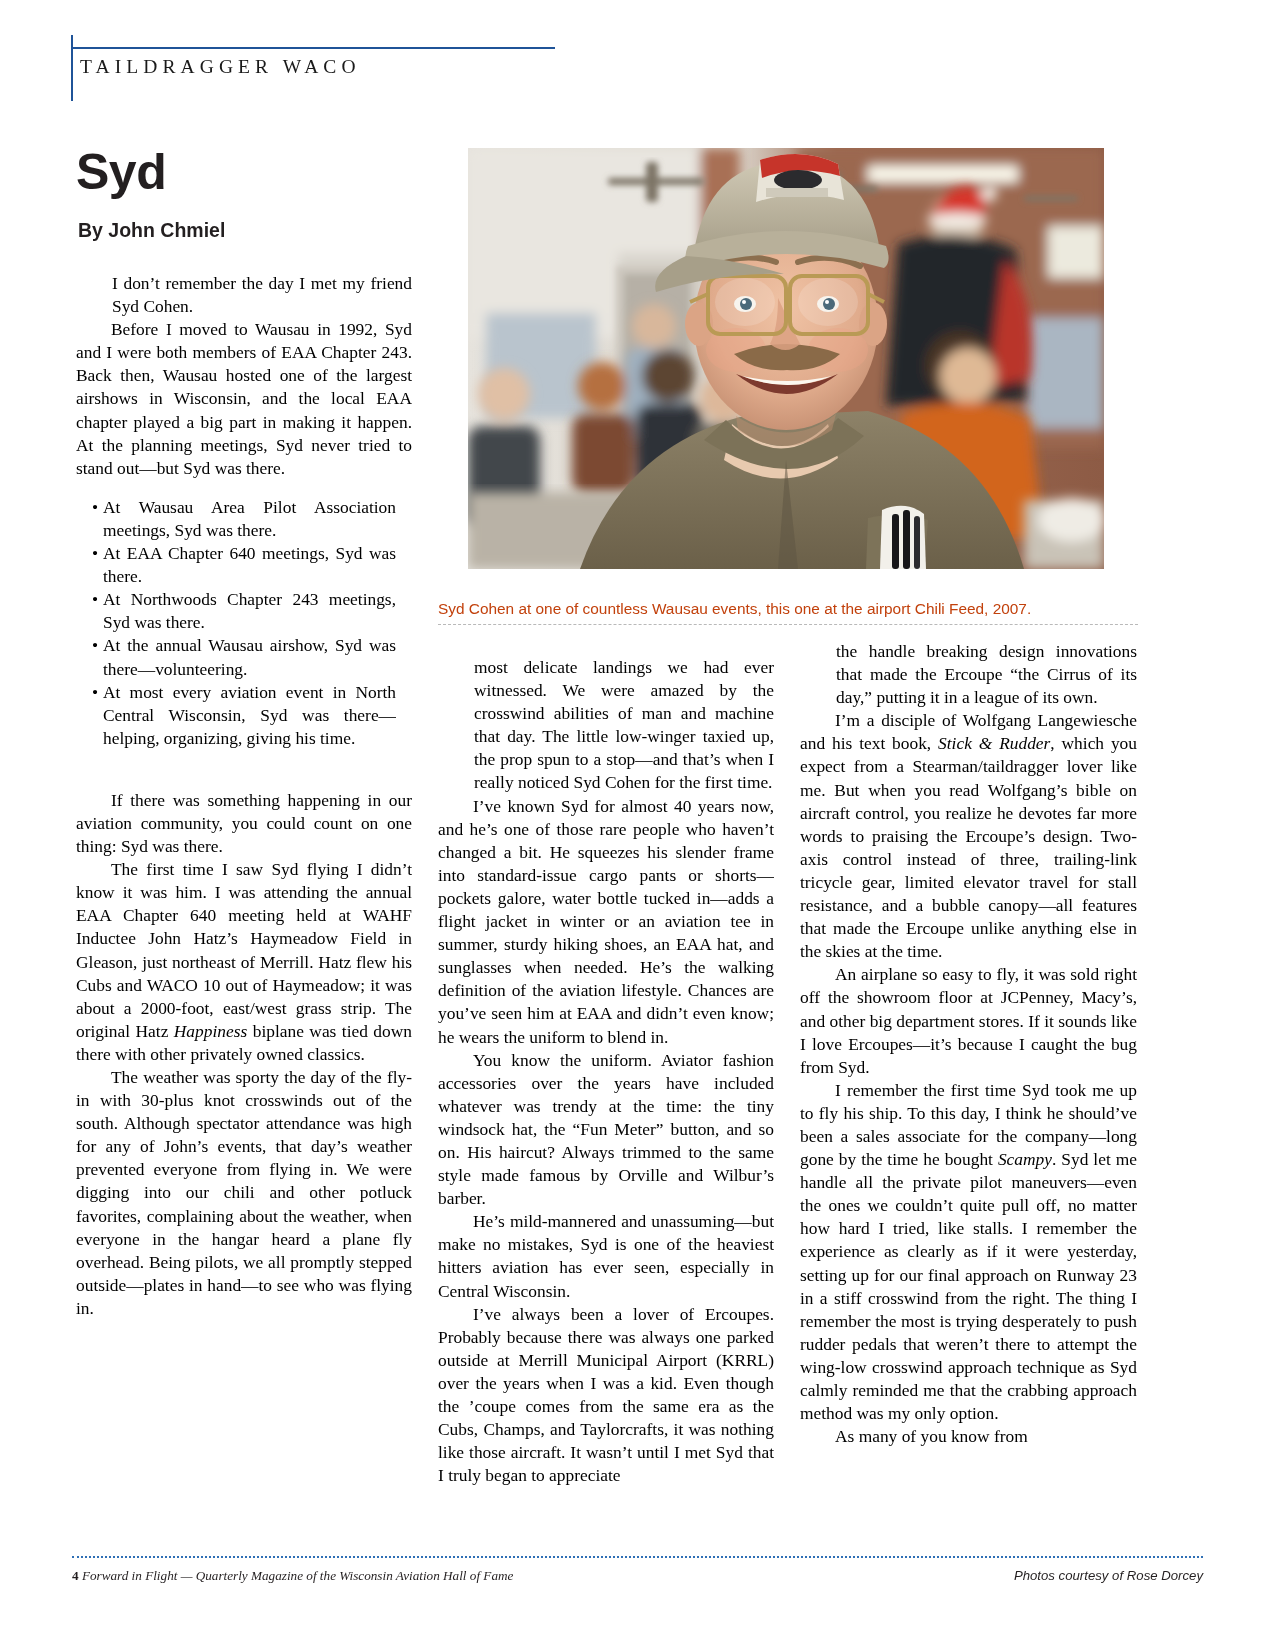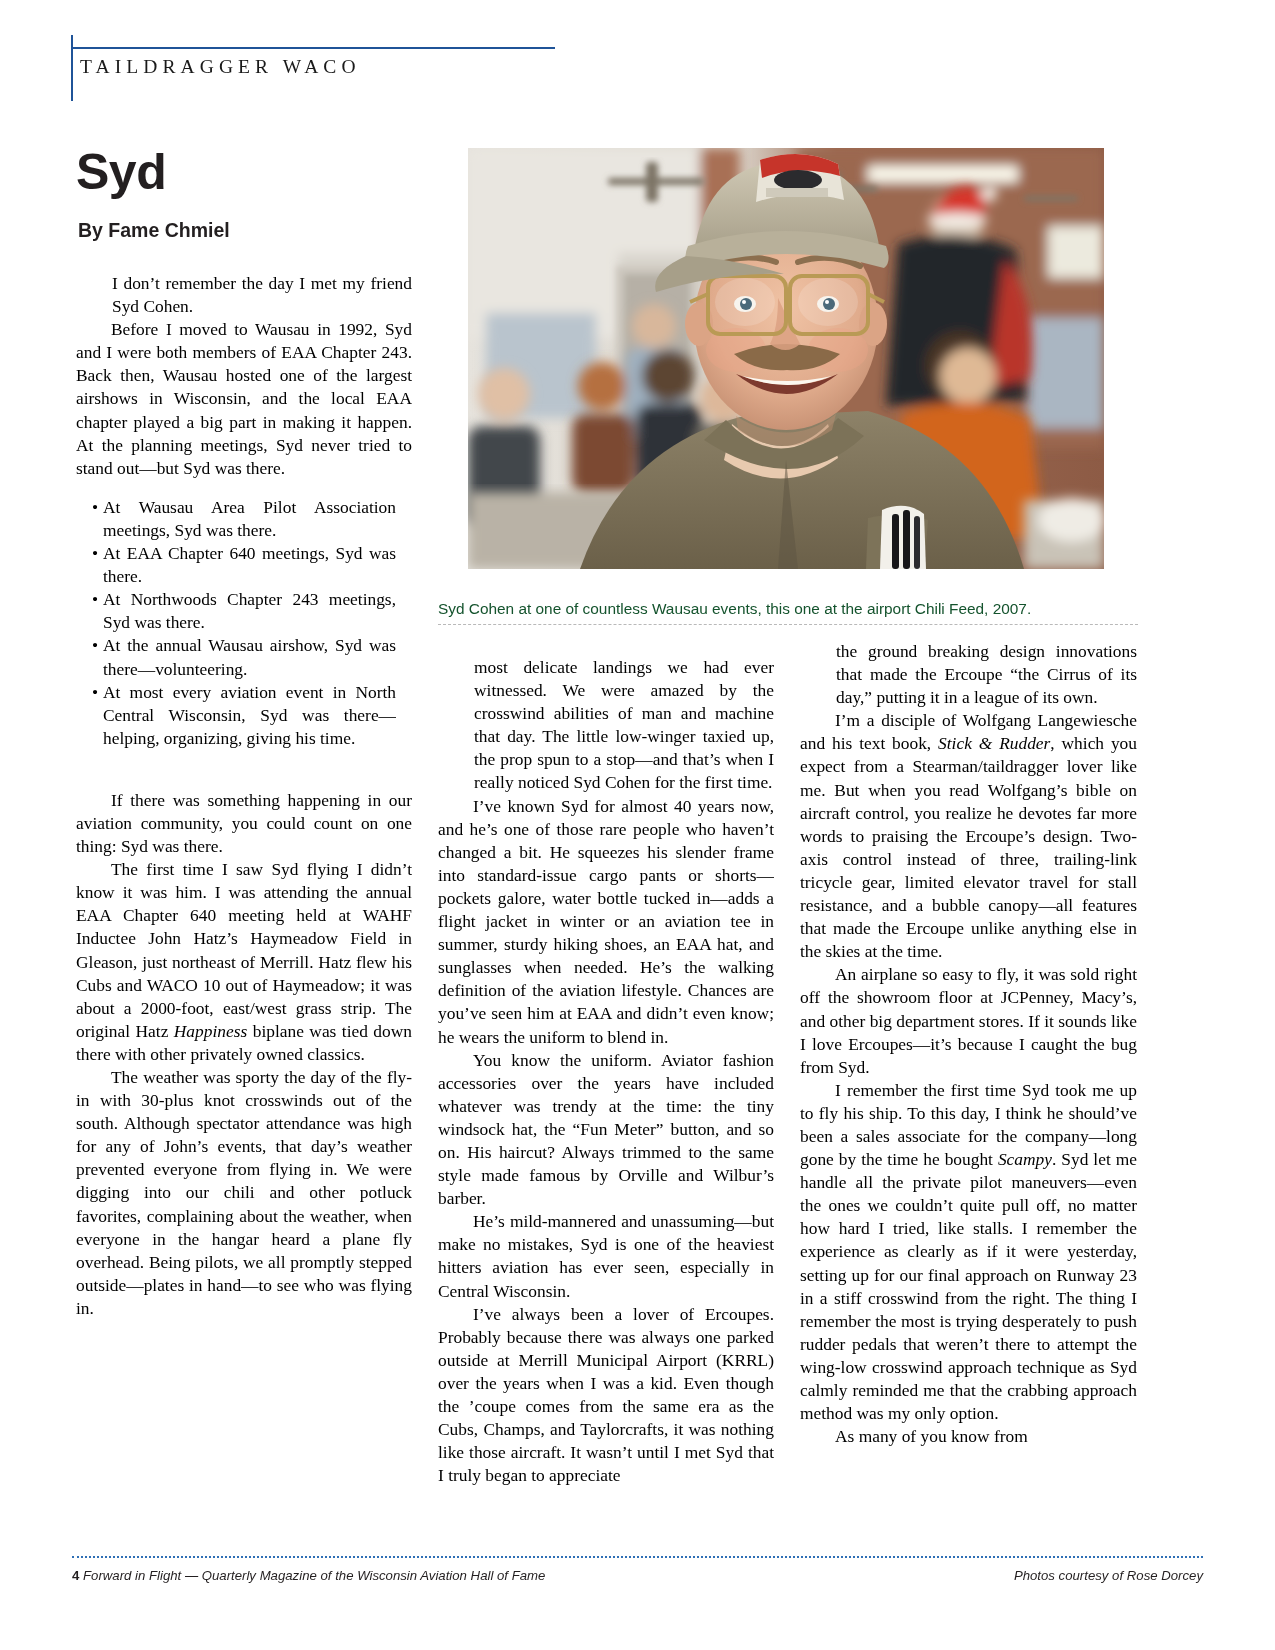--- a/index.html
+++ b/index.html
@@ -78,21 +78,21 @@
   }
   .photo-svg { display: block; width: 636px; height: 421px; }
 
   .caption {
     position: absolute;
     left: 438px;
     top: 600px;
     width: 700px;
     font-family: "Liberation Sans", sans-serif;
     font-size: 15.4px;
-    color: #14532d;
+    color: #c2410c;
     white-space: nowrap;
   }
   .caption-rule {
     position: absolute;
     left: 438px;
     top: 624px;
     width: 700px;
     height: 1px;
     border-top: 1px dashed #b9b9b9;
   }
@@ -144,21 +144,21 @@
     left: 72px;
     top: 1556px;
     width: 1131px;
     height: 0;
     border-top: 2px dotted #2e6fb5;
   }
   .footer-left {
     position: absolute;
     left: 72px;
     top: 1568px;
-    font-family: Liberation Sans, sans-serif;
+    font-family: Liberation Serif, serif;
     font-size: 13.2px;
     color: #231f20;
     white-space: nowrap;
   }
   .footer-left .pagenum {
     font-weight: bold;
     font-style: normal;
   }
   .footer-left .ftext { font-style: italic; }
   .footer-right {
@@ -173,21 +173,21 @@
   }
 </style>
 </head>
 <body>
 
 <div class="header-rule"></div>
 <div class="header-tick"></div>
 <div class="kicker">TAILDRAGGER WACO</div>
 
 <div class="title">Syd</div>
-<div class="byline">By Fame Chmiel</div>
+<div class="byline">By John Chmiel</div>
 
 <div class="photo-wrap">
   <svg class="photo-svg" viewBox="0 0 636 421" preserveAspectRatio="xMidYMid slice">
     <defs>
       <radialGradient id="faceg" cx="50%" cy="42%" r="62%">
         <stop offset="0%" stop-color="#f0c3a5"></stop>
         <stop offset="65%" stop-color="#e0ab8c"></stop>
         <stop offset="100%" stop-color="#c48e71"></stop>
       </radialGradient>
       <linearGradient id="shirtg" x1="0" y1="0" x2="0" y2="1">
@@ -363,21 +363,21 @@
 
 <div class="col" id="col2">
   <p class="noindent">most delicate landings we had ever witnessed. We were amazed by the crosswind abilities of man and machine that day. The little low-winger taxied up, the prop spun to a stop—and that’s when I really noticed Syd Cohen for the first time.</p>
   <p>I’ve known Syd for almost 40 years now, and he’s one of those rare people who haven’t changed a bit. He squeezes his slender frame into standard-issue cargo pants or shorts—pockets galore, water bottle tucked in—adds a flight jacket in winter or an aviation tee in summer, sturdy hiking shoes, an EAA hat, and sunglasses when needed. He’s the walking definition of the aviation lifestyle. Chances are you’ve seen him at EAA and didn’t even know; he wears the uniform to blend in.</p>
   <p>You know the uniform. Aviator fashion accessories over the years have included whatever was trendy at the time: the tiny windsock hat, the “Fun Meter” button, and so on. His haircut? Always trimmed to the same style made famous by Orville and Wilbur’s barber.</p>
   <p>He’s mild-mannered and unassuming—but make no mistakes, Syd is one of the heaviest hitters aviation has ever seen, especially in Central Wisconsin.</p>
   <p>I’ve always been a lover of Ercoupes. Probably because there was always one parked outside at Merrill Municipal Airport (KRRL) over the years when I was a kid. Even though the ’coupe comes from the same era as the Cubs, Champs, and Taylorcrafts, it was nothing like those aircraft. It wasn’t until I met Syd that I truly began to appreciate</p>
 </div>
 
 <div class="col" id="col3">
-  <p class="noindent">the ground breaking design innovations that made the Ercoupe “the Cirrus of its day,” putting it in a league of its own.</p>
+  <p class="noindent">the handle breaking design innovations that made the Ercoupe “the Cirrus of its day,” putting it in a league of its own.</p>
   <p><span>I’m a disciple of Wolfgang Langewiesche and his text book, </span><em class="ital">Stick &amp; Rudder</em><span>, which you expect from a Stearman/taildragger lover like me. But when you read Wolfgang’s bible on aircraft control, you realize he devotes far more words to praising the Ercoupe’s design. Two-axis control instead of three, trailing-link tricycle gear, limited elevator travel for stall resistance, and a bubble canopy—all features that made the Ercoupe unlike anything else in the skies at the time.</span></p>
   <p>An airplane so easy to fly, it was sold right off the showroom floor at JCPenney, Macy’s, and other big department stores. If it sounds like I love Ercoupes—it’s because I caught the bug from Syd.</p>
   <p><span>I remember the first time Syd took me up to fly his ship. To this day, I think he should’ve been a sales associate for the company—long gone by the time he bought </span><em class="ital">Scampy</em><span>. Syd let me handle all the private pilot maneuvers—even the ones we couldn’t quite pull off, no matter how hard I tried, like stalls. I remember the experience as clearly as if it were yesterday, setting up for our final approach on Runway 23 in a stiff crosswind from the right. The thing I remember the most is trying desperately to push rudder pedals that weren’t there to attempt the wing-low crosswind approach technique as Syd calmly reminded me that the crabbing approach method was my only option.</span></p>
   <p>As many of you know from</p>
 </div>
 
 <div class="footer-rule"></div>
 <div class="footer-left"><span class="pagenum">4</span> <span class="ftext">Forward in Flight — Quarterly Magazine of the Wisconsin Aviation Hall of Fame</span></div>
 <div class="footer-right">Photos courtesy of Rose Dorcey</div>
 

